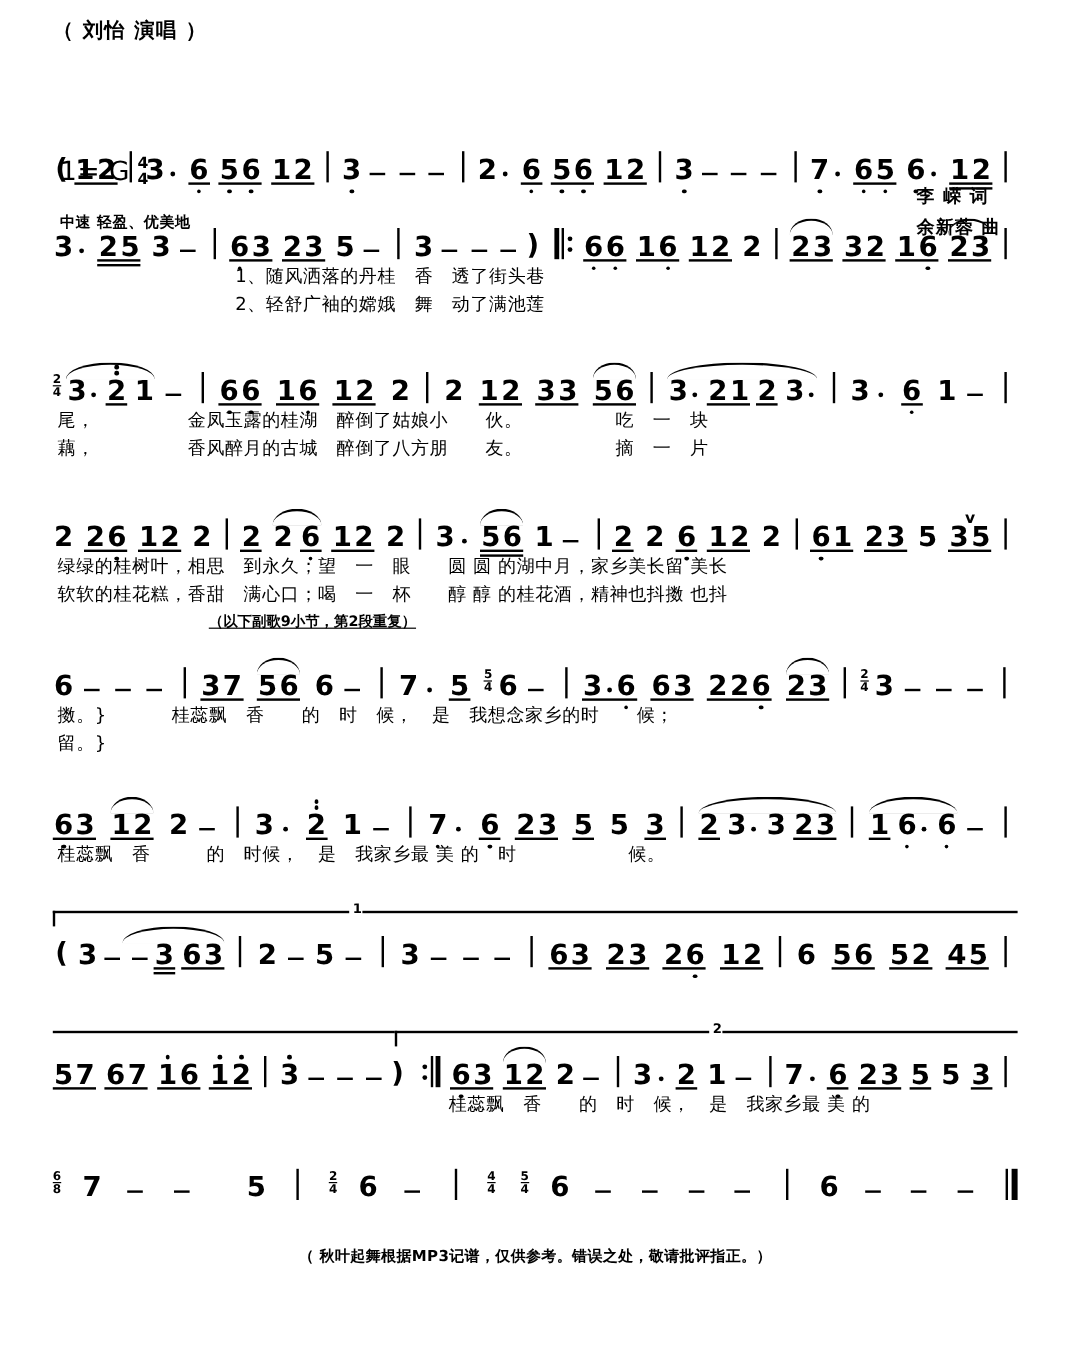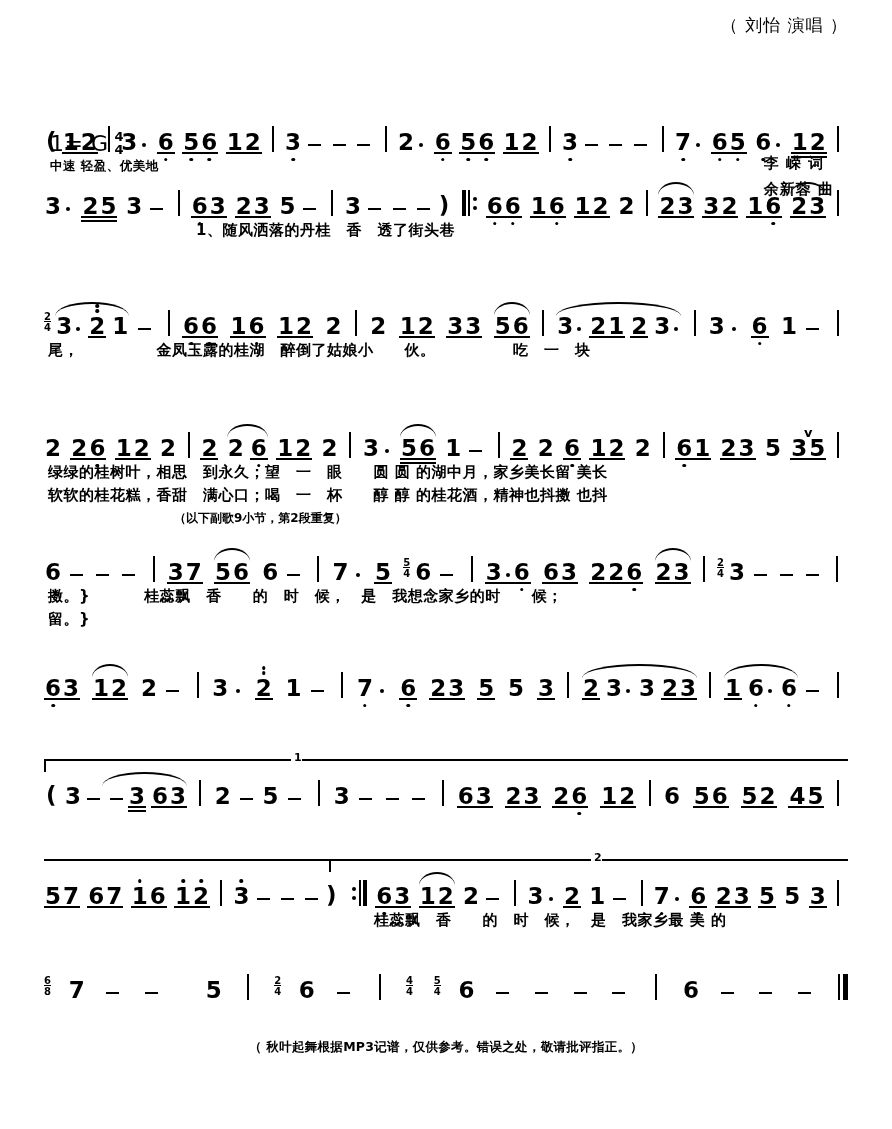--- a/index.html
+++ b/index.html
@@ -27,23 +27,23 @@
   .title {
     text-align: center;
     font-size: 38px;
     font-weight: bold;
     letter-spacing: 2px;
     margin-top: 44px;
     line-height: 1.1;
     font-family: "DejaVu Sans", "Liberation Sans", sans-serif;
   }
   .singer {
-    text-align: right;
+    text-align: left;
     font-size: 17px;
-    font-weight: normal;
+    font-weight: bold;
     margin-top: 14px;
     letter-spacing: 1px;
   }
   .credits {
     position: absolute;
     right: 58px;
     top: 108px;
     text-align: left;
     font-size: 15px;
     font-weight: bold;
@@ -65,21 +65,21 @@
     flex-direction: column;
     align-items: center;
     font-size: 13px;
     line-height: 1;
     margin-left: 6px;
     font-weight: bold;
   }
   .timesig .num { display:block; }
   .timesig .den { display:block; border-top: 0px; }
   .tempo {
-    margin-top: 2px;
+    margin-top: 21px;
     font-size: 12.5px;
     font-weight: bold;
     letter-spacing: 0.5px;
   }
 
   
   .line {
     position: relative;
     margin-top: 6px;
     height: 58px;
@@ -211,35 +211,35 @@
   .repeat.end .thinb { margin-left: 0; margin-right: 2.5px; }
   .endbar { display:inline-flex; align-items: flex-end; margin: 0 0 3px 6px; }
   .endbar .thinb { width:2px; height:26px; background:#000; margin-right:3px;}
   .endbar .thickb { width:5px; height:26px; background:#000; }
 
   .paren { font-size: 23px; font-weight: bold; margin: 0 4px 1px 2px; display:inline-block;}
 
   
   .lyrics {
     font-size: 15px;
-    font-weight: bold;
+    font-weight: normal;
     letter-spacing: 0.5px;
     line-height: 1.55;
     white-space: pre;
   }
   .lyrics.indent1 { padding-left: 152px; }
   .lyrics.indent2 { padding-left: 4px; }
 
   .note-mid {
     text-align: center;
     font-size: 12px;
     font-weight: bold;
     margin-top: 2px;
   }
-  .note-mid.left { text-align: left; padding-left: 130px; }
+  .note-mid.left { text-align: left; padding-left: 130px; text-decoration: underline; }
 
   
   .volta {
     position: relative;
     height: 14px;
     margin-top: 10px;
   }
   .volta .bracket {
     position: absolute;
     left: 0;
@@ -443,20 +443,21 @@
       <span class="slurwrap">
         <span class="slur"></span>
         <span class="bg">
             <span class="n">2</span>
             <span class="n">3</span>
           </span>
       </span>
       <span class="bar"></span>
     </div>
     <div class="lyrics indent1">1、随风洒落的丹桂　香　透了街头巷</div>
+    <div class="lyrics indent1">2、轻舒广袖的嫦娥　舞　动了满池莲</div>
   </div>
 
   <div style="height:48px"></div>
 
   <div class="line" style="margin-top:14px">
     <div class="notes spread">
       <span class="tsmall">
           <span class="num">2</span>
           <span class="den">4</span>
         </span>
@@ -533,20 +534,21 @@
       <span class="gap s"></span>
       <span class="bg">
           <span class="n">6<i class="dotu"></i></span>
         </span>
       <span class="gap s"></span>
       <span class="n">1</span>
       <span class="dash"></span>
       <span class="bar"></span>
     </div>
     <div class="lyrics indent2">尾，　　　　　金凤玉露的桂湖　醉倒了姑娘小　　伙。　　　　　吃　一　块</div>
+    <div class="lyrics indent2">藕，　　　　　香风醉月的古城　醉倒了八方朋　　友。　　　　　摘　一　片</div>
   </div>
 
   <div style="height:50px"></div>
 
   <div class="line" style="margin-top:14px">
     <div class="notes spread">
       <span class="n">2</span>
       <span class="gap s"></span>
       <span class="bg">
           <span class="n">2</span>
@@ -791,20 +793,21 @@
           </span>
         <span class="gap s"></span>
         <span class="n">6<i class="dotu"></i></span>
           <span class="adot"></span>
         <span class="gap s"></span>
         <span class="n">6<i class="dotu"></i></span>
       </span>
       <span class="dash"></span>
       <span class="bar"></span>
     </div>
+    <div class="lyrics indent2">桂蕊飘　香　　　的　时候，　是　我家乡最 美 的　时　　　　　　候。</div>
   </div>
 
   <div style="height:22px"></div>
 
   <div class="volta">
     <div class="bracket" style="width:245px"></div>
     <div class="num" style="left:250px">1</div>
     <div class="rule" style="left:258px; right:0;"></div>
   </div>
 

